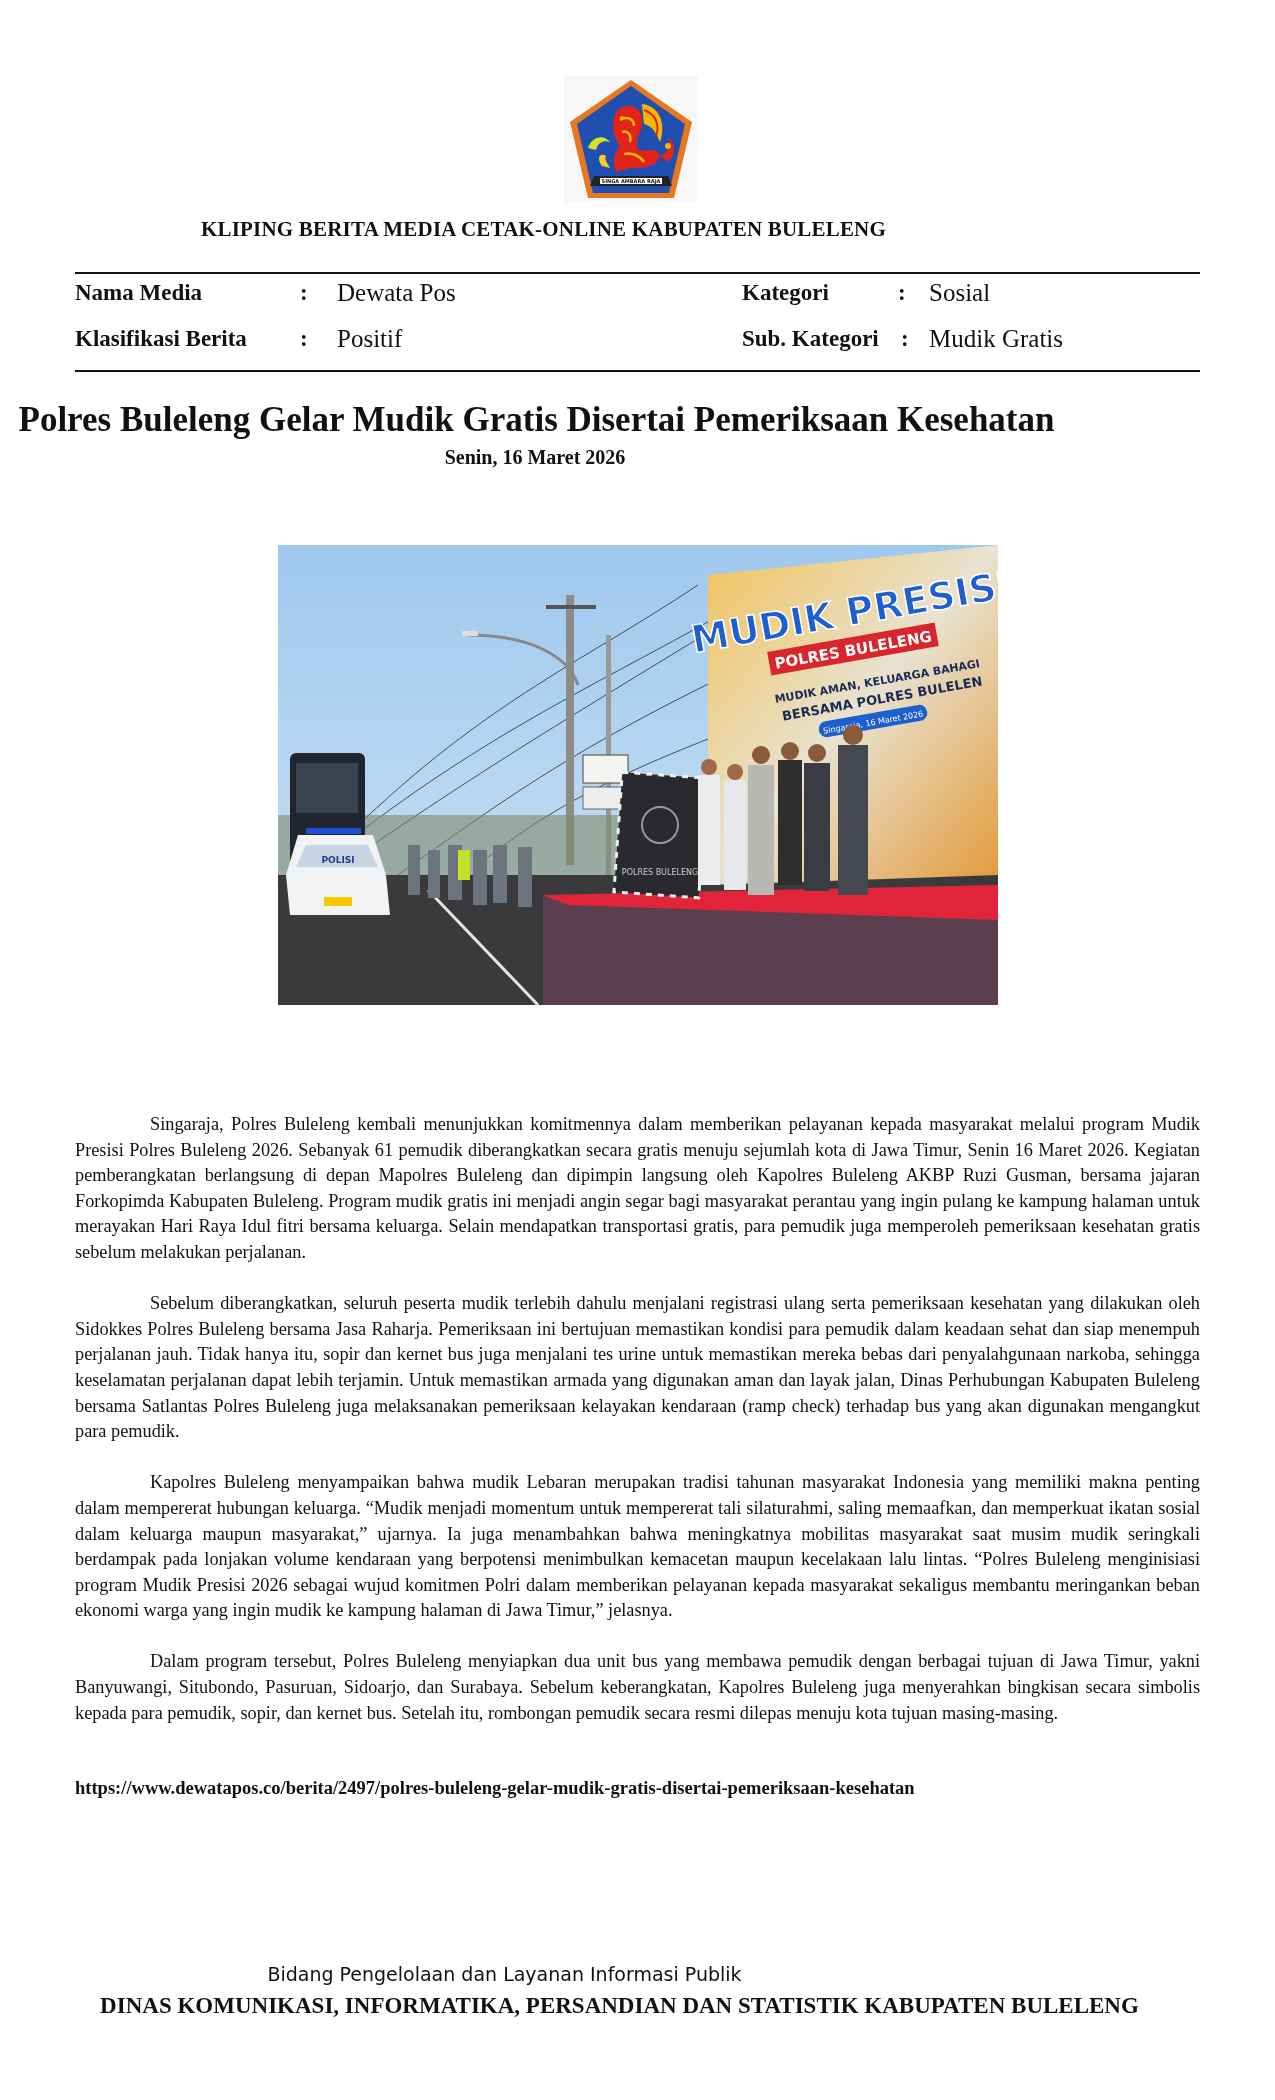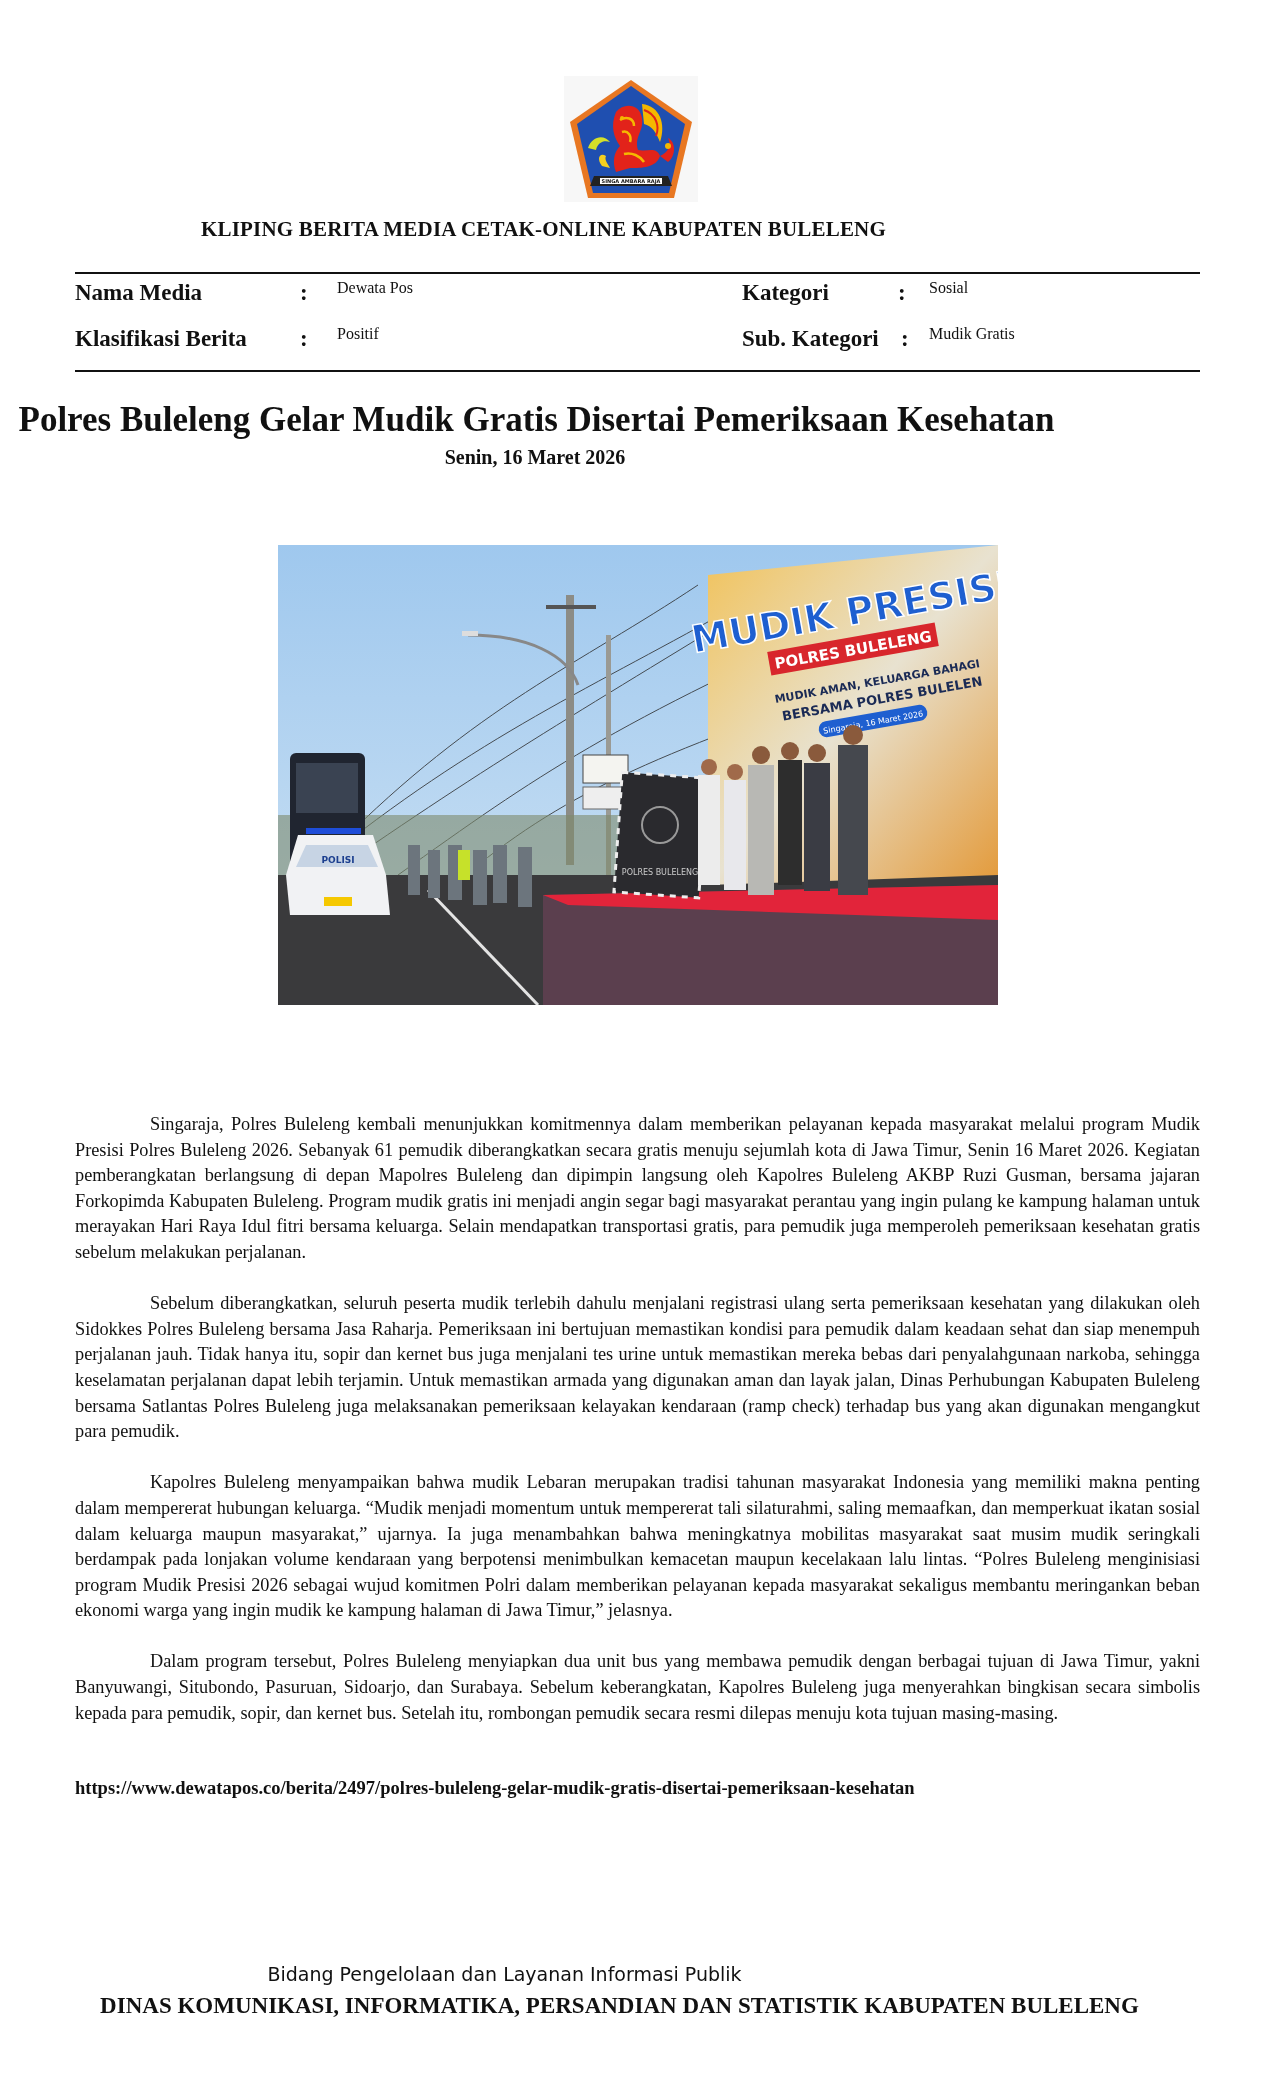--- a/index.html
+++ b/index.html
@@ -5,21 +5,21 @@
   html, body { margin:0; padding:0; background:#ffffff; }
   body { width:1275px; height:2100px; position:relative; overflow:hidden; font-family:"Liberation Serif", "DejaVu Serif", serif; color:#111; }
   .abs { position:absolute; }
   #logo { left:564px; top:76px; width:134px; height:126px; }
   #doc-title { left:0; width:1087px; top:217px; text-align:center; font-weight:bold; font-size:21px; letter-spacing:0.2px; }
   .rule { left:75px; width:1125px; height:0; border-top:2.5px solid #111; }
   #rule-top { top:272px; }
   #rule-bottom { top:370px; border-top-width:2px; }
   .meta-label { font-weight:bold; font-size:23px; }
   .meta-colon { font-size:23px; font-weight:bold; }
-  .meta-value { font-size:16px; }
+  .meta-value { font-size:25px; }
   #headline { left:0; width:1073px; top:400px; text-align:center; font-weight:bold; font-size:35px; }
   #date { left:0; width:1070px; top:446px; text-align:center; font-weight:bold; font-size:20px; }
   #photo { left:278px; top:545px; width:720px; height:460px; overflow:hidden; }
   #body-text { left:75px; width:1125px; top:1112px; font-size:18.3px; line-height:25.6px; text-align:justify; }
   #body-text p { margin:0 0 25.6px 0; text-indent:75px; hyphens:auto; }
   #source-url { left:75px; top:1749px; font-weight:bold; font-size:18.5px;margin-top:29px; }
   #footer-unit { left:0; width:1009px; top:1963px; text-align:center; font-family:"DejaVu Sans", sans-serif; font-size:19px; }
   #footer-agency { left:0; width:1239px; top:1993px; text-align:center; font-weight:bold; font-size:23px; }
 </style>
 </head>

